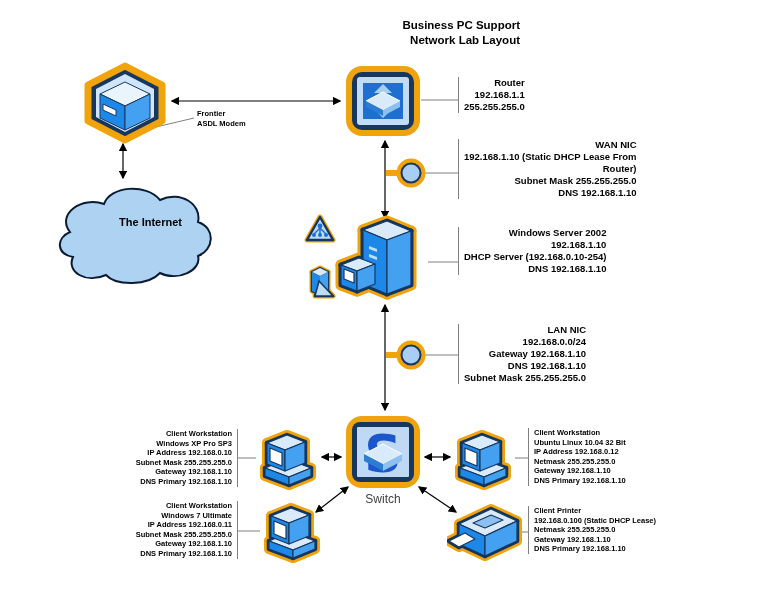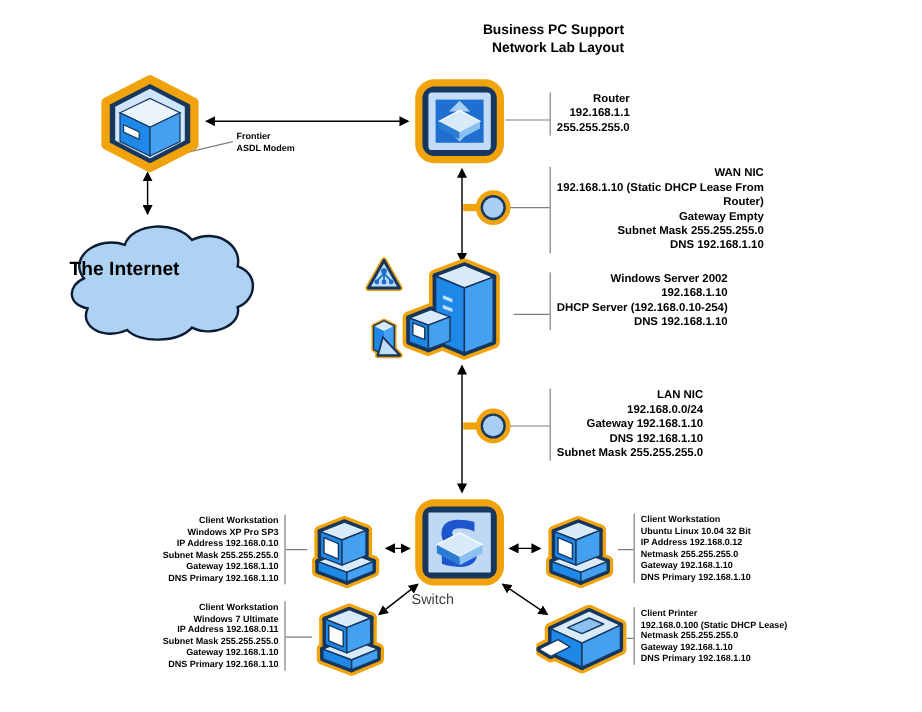--- a/index.html
+++ b/index.html
@@ -5,23 +5,23 @@
   html,body{margin:0;padding:0;}
   body{width:768px;height:593px;position:relative;background:#ffffff;overflow:hidden;
        font-family:"Liberation Sans",sans-serif;}
   .abs{position:absolute;}
   .title{left:250px;top:18px;width:270px;text-align:right;
          font-weight:bold;font-size:11.5px;line-height:15px;color:#000;}
   .lbl{font-weight:bold;font-size:9.5px;line-height:12px;color:#000;text-align:right;}
   .lbl-sm{font-weight:bold;font-size:7.5px;line-height:9.6px;color:#000;}
   .bracket-l{border-left:1px solid #7f7f7f;padding-left:5px;}
   .bracket-r{border-right:1px solid #7f7f7f;padding-right:5px;text-align:right;}
-  .internet-text{left:58px;top:216px;width:124px;text-align:left;
-                 font-weight:bold;font-size:16px;color:#000;}
-  .switch-text{left:343px;top:492px;width:80px;
+  .internet-text{left:58px;top:216px;width:124px;text-align:right;
+                 font-weight:bold;font-size:11px;color:#000;}
+  .switch-text{left:343px;top:492px;width:80px;text-align:center;
                font-size:12px;color:#404040;}
   .modem-lbl{left:197px;top:109px;}
   svg{display:block;}
 </style>
 </head>
 <body>
 
 <svg class="abs" style="left:0;top:0" width="768" height="593" viewBox="0 0 768 593">
   <defs>
     <marker id="ah" viewBox="0 0 10 10" refX="8.5" refY="5" markerWidth="7" markerHeight="7" orient="auto-start-reverse">
@@ -281,21 +281,20 @@
 
 <div class="abs lbl bracket-l" style="left:458px;top:77px">
     <div>Router</div>
     <div>192.168.1.1</div>
     <div>255.255.255.0</div>
   </div>
 <div class="abs lbl bracket-l" style="left:458px;top:139px">
     <div>WAN NIC</div>
     <div>192.168.1.10 (Static DHCP Lease From</div>
     <div>Router)</div>
-    <div>Gateway Empty</div>
     <div>Subnet Mask 255.255.255.0</div>
     <div>DNS 192.168.1.10</div>
   </div>
 <div class="abs lbl bracket-l" style="left:458px;top:227px">
     <div>Windows Server 2002</div>
     <div>192.168.1.10</div>
     <div>DHCP Server (192.168.0.10-254)</div>
     <div>DNS 192.168.1.10</div>
   </div>
 <div class="abs lbl bracket-l" style="left:458px;top:324px">

